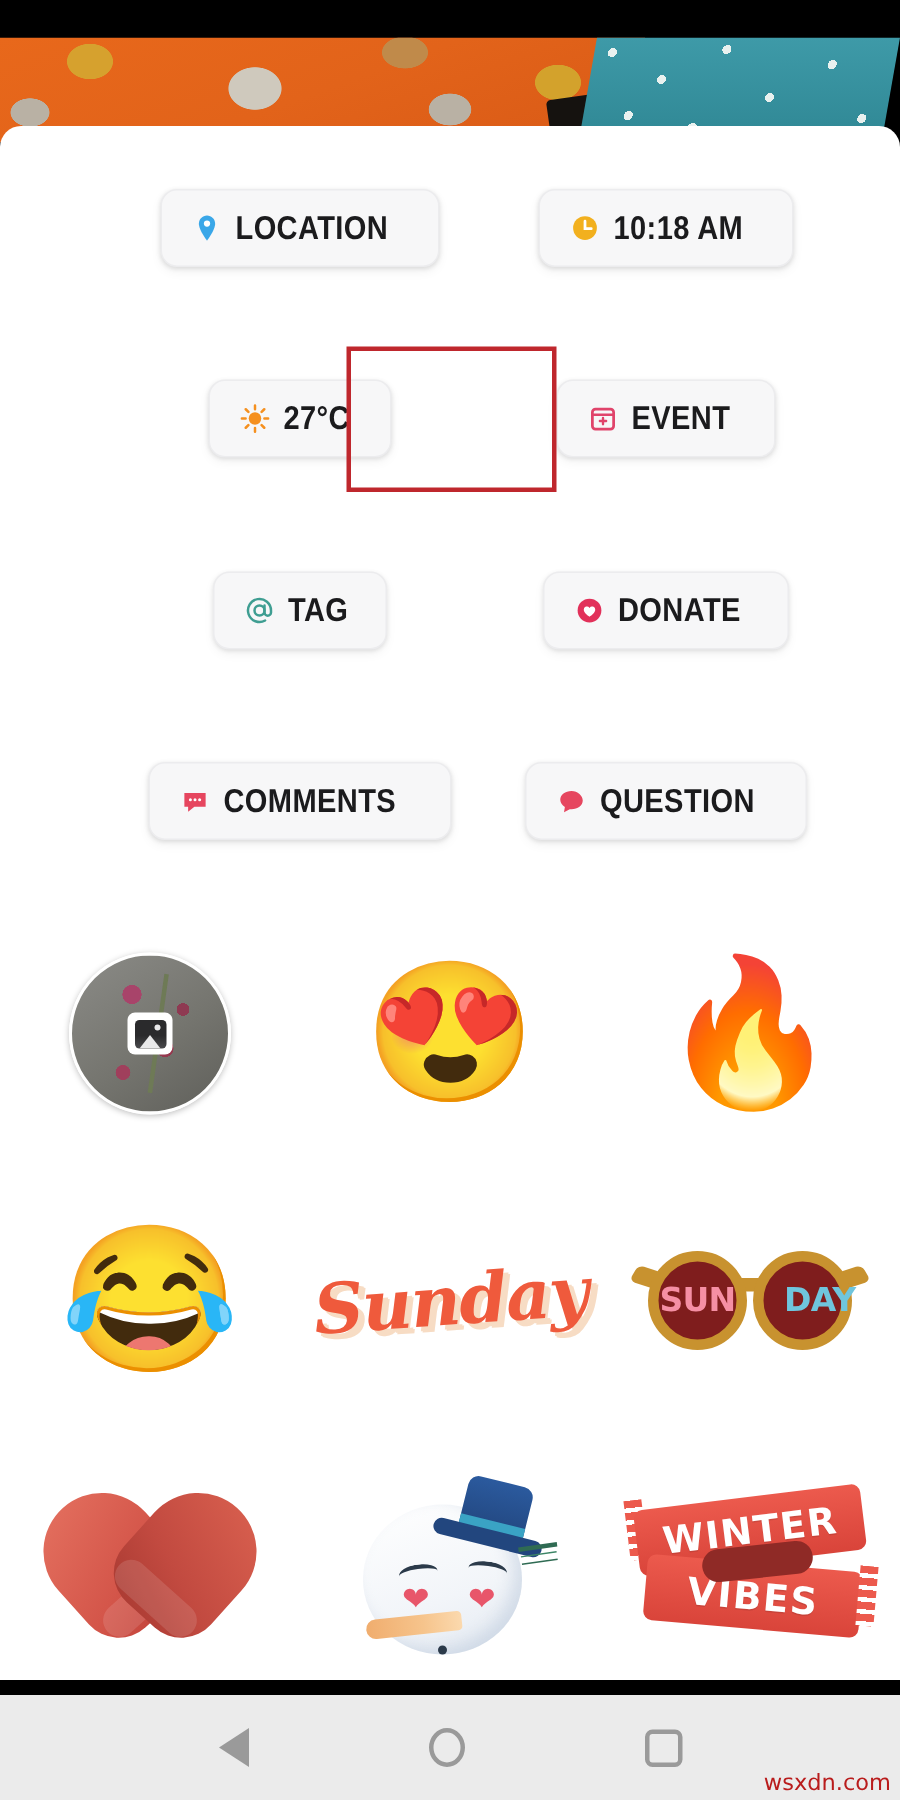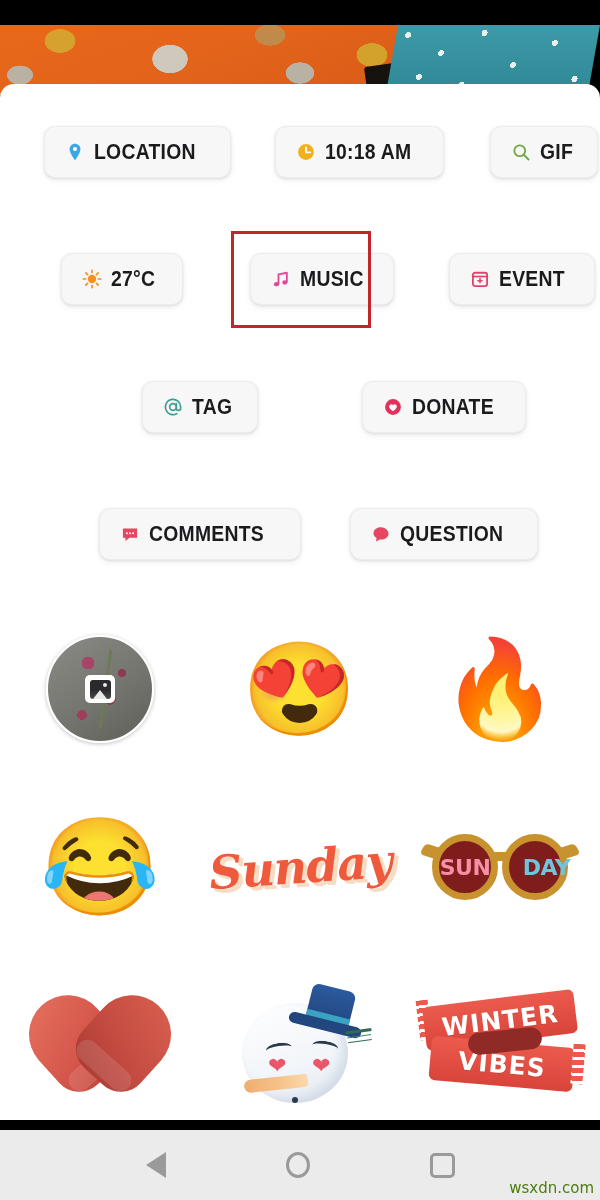--- a/index.html
+++ b/index.html
@@ -243,21 +243,21 @@
   #navbar {
     position: absolute; left: 0; top: 1130px; width: 600px; height: 70px;
     background: #ebebeb; display: flex; align-items: center; justify-content: center; gap: 120px;
   }
   .nav-back { width: 0; height: 0; border-top: 13px solid transparent;
     border-bottom: 13px solid transparent; border-right: 20px solid #9a9a9a; }
   .nav-home { width: 24px; height: 26px; border: 3px solid #9a9a9a; border-radius: 50%; }
   .nav-recent { width: 25px; height: 25px; border: 3px solid #9a9a9a; border-radius: 5px; }
   #watermark {
     position: absolute; right: 6px; bottom: 3px;
-    font-family: "DejaVu Sans", sans-serif; font-size: 15px; color: #4d7c0f; margin-top: 44px;
+    font-family: "DejaVu Sans", sans-serif; font-size: 15px; color: #b91c1c; margin-top: 44px;
   }
   #blackbar-top { position: absolute; left: 0; top: 0; width: 600px; height: 25px; background: #000; }
   #blackbar-bottom { position: absolute; left: 0; top: 1120px; width: 600px; height: 10px; background: #000; }
 </style>
 </head>
 <body>
 
 <div id="screen">
 
   <div id="blackbar-top"></div>
@@ -282,51 +282,32 @@
     </div>
     <div class="cell">
       <div class="chip">
         <svg class="ico" viewBox="0 0 24 24">
           <circle cx="12" cy="12" r="9.5" fill="#f2b01e"></circle>
           <path d="M12 6.5v6h5" stroke="#ffffff" stroke-width="2.2" fill="none" stroke-linecap="round"></path>
         </svg>
         <span class="chip-label">10:18 AM</span>
       </div>
     </div>
-    <div class="cell">
-      <div class="chip">
-        <svg class="ico" viewBox="0 0 24 24">
-          <circle cx="10.5" cy="10.5" r="6.5" fill="none" stroke="#71a744" stroke-width="2.2"></circle>
-          <path d="M15.4 15.4L21 21" stroke="#71a744" stroke-width="2.4" stroke-linecap="round"></path>
-        </svg>
-        <span class="chip-label">GIF</span>
-      </div>
-    </div>
   </div>
 
   <div id="row2" class="chip-row">
     <div class="cell">
       <div class="chip">
         <svg class="ico" viewBox="0 0 24 24">
           <circle cx="12" cy="12" r="5" fill="#f5901f"></circle>
           <g stroke="#f5901f" stroke-width="2" stroke-linecap="round">
             <path d="M12 1.5v3M12 19.5v3M1.5 12h3M19.5 12h3M4.6 4.6l2.1 2.1M17.3 17.3l2.1 2.1M19.4 4.6l-2.1 2.1M6.7 17.3l-2.1 2.1"></path>
           </g>
         </svg>
         <span class="chip-label">27°C</span>
-      </div>
-    </div>
-    <div class="cell">
-      <div class="chip">
-        <svg class="ico" viewBox="0 0 24 24">
-          <path d="M9 18V6.5l10-2V16" fill="none" stroke="#e0499a" stroke-width="2.2" stroke-linejoin="round"></path>
-          <ellipse cx="6.6" cy="18.2" rx="3.1" ry="2.6" fill="#e0499a"></ellipse>
-          <ellipse cx="16.6" cy="16.2" rx="3.1" ry="2.6" fill="#e0499a"></ellipse>
-        </svg>
-        <span class="chip-label">MUSIC</span>
       </div>
     </div>
     <div class="cell">
       <div class="chip">
         <svg class="ico" viewBox="0 0 24 24">
           <rect x="3.5" y="4.5" width="17" height="16" rx="2.5" fill="none" stroke="#e0446b" stroke-width="2.2"></rect>
           <path d="M3.5 9h17" stroke="#e0446b" stroke-width="2"></path>
           <path d="M12 11.5v5M9.5 14h5" stroke="#e0446b" stroke-width="1.9" stroke-linecap="round"></path>
         </svg>
         <span class="chip-label">EVENT</span>

